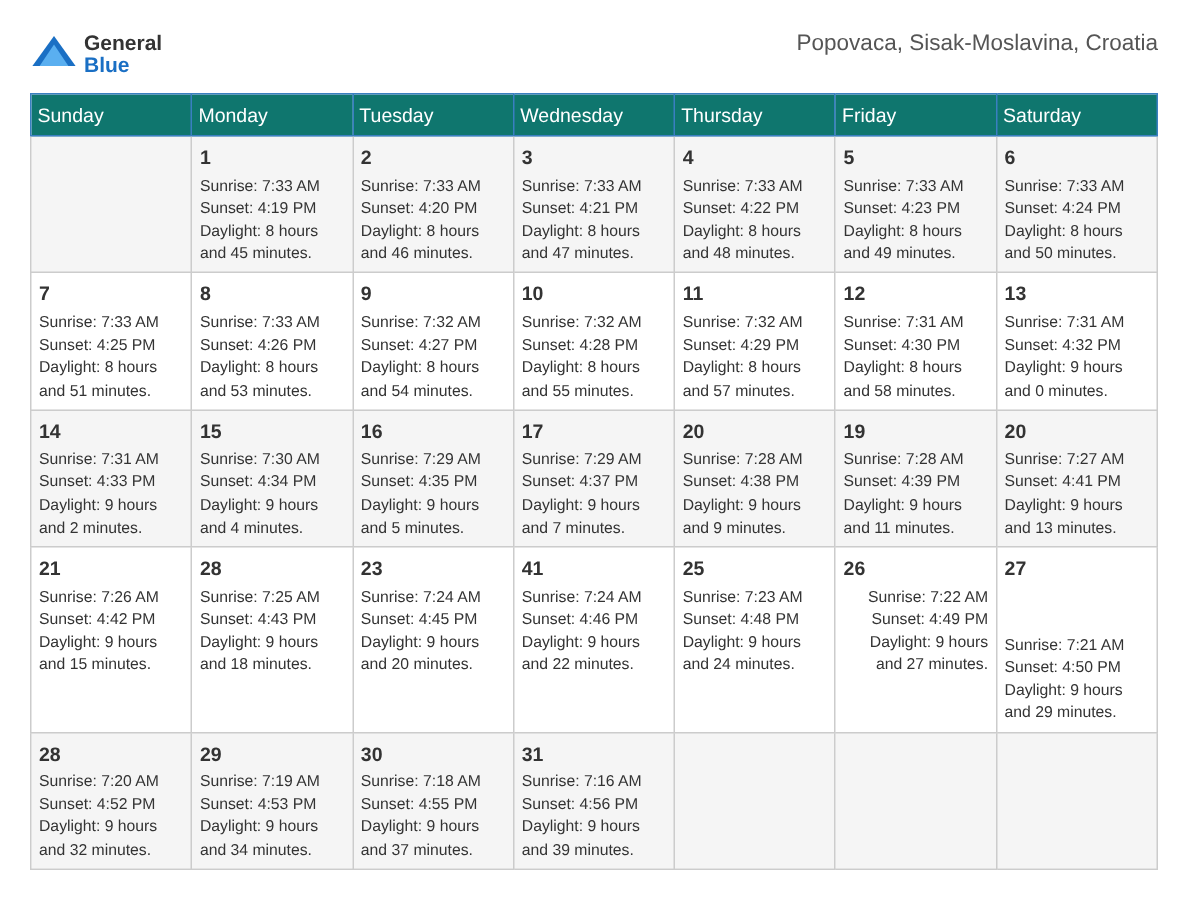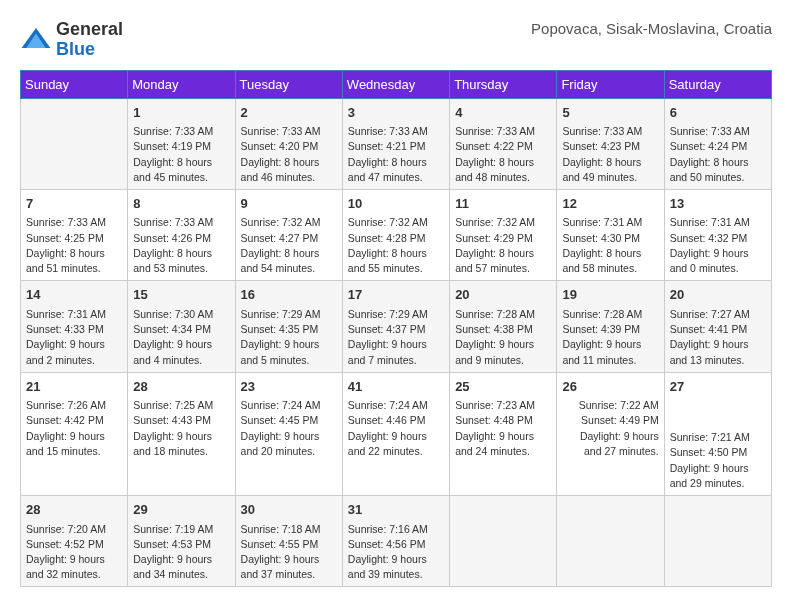--- a/index.html
+++ b/index.html
@@ -15,21 +15,21 @@
       justify-content: space-between;
       align-items: flex-start;
       margin-bottom: 10px;
     }
     .logo {
       display: flex;
       align-items: center;
       gap: 4px;
     }
     .logo-text {
-      font-size: 18px;
+      font-size: 14px;
       font-weight: bold;
       line-height: 1.1;
     }
     .logo-general { color: #333; }
     .logo-blue { color: #1a6fc4; }
     .logo-icon {
       width: 32px;
       height: 32px;
     }
     .title-block {
@@ -45,21 +45,21 @@
       font-size: 15px;
       color: #555;
       margin-left: 28px;
     }
     table {
       width: 100%;
       border-collapse: collapse;
       font-size: 11px;
     }
     thead tr th {
-      background-color: #6d28d9;
+      background-color: #0f766e;
       color: #fff;
       padding: 6px 4px;
       text-align: left;
       font-size: 13px;
       font-weight: normal;
       border: 1px solid #3a7fc1;
     }
     tbody tr td {
       border: 1px solid #ccc;
       vertical-align: top;

